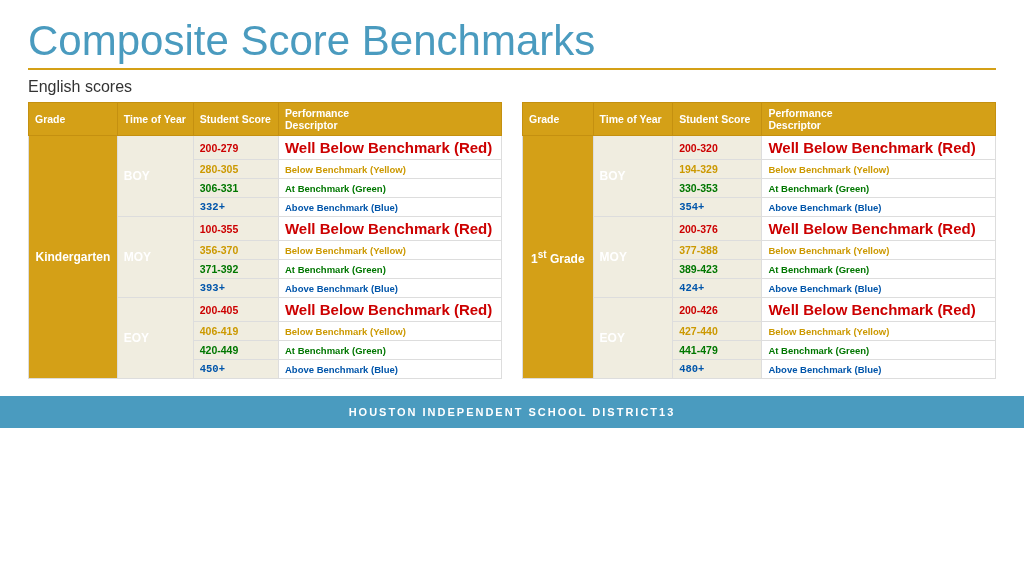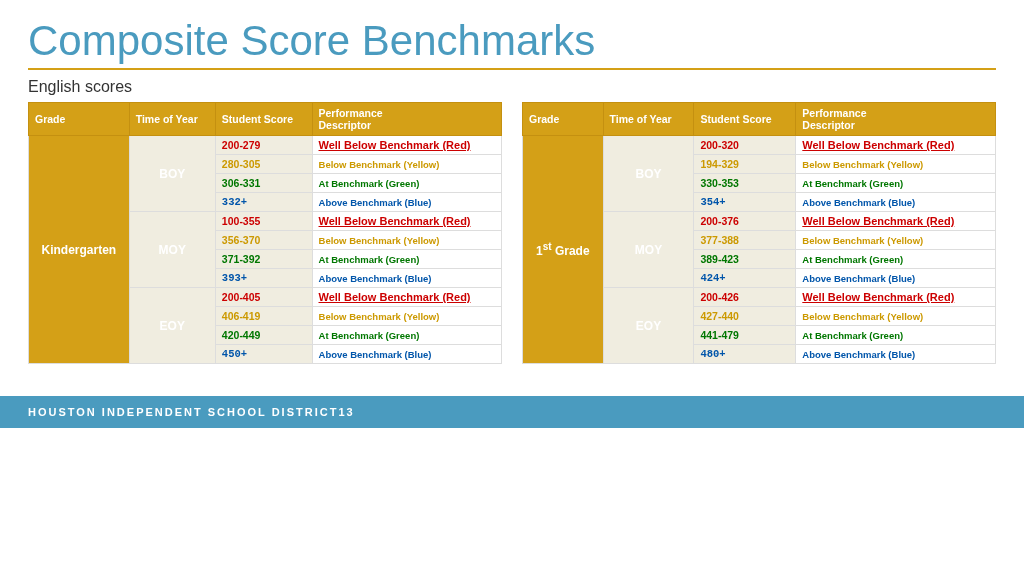--- a/index.html
+++ b/index.html
@@ -77,47 +77,47 @@
       color: #fff;
       font-weight: bold;
       text-align: center;
       font-size: 12px;
     }
 
     .cell-time {
       background: #d4a017;
       color: #fff;
       font-weight: bold;
-      text-align: center;
+      text-align: left;
       font-size: 12px;
     }
 
     .cell-bg {
       background: #f0ede0;
     }
 
     .cell-white {
       background: #fff;
     }
 
     .score-red { color: #cc0000; font-weight: bold; }
     .score-yellow { color: #cc9900; font-weight: bold; }
     .score-green { color: #007700; font-weight: bold; }
     .score-blue { color: #0055aa; font-weight: bold; font-family: Liberation Mono, monospace; }
 
-    .perf-red { color: #cc0000; font-weight: bold; font-size: 11px; text-decoration: underline; }
+    .perf-red { color: #cc0000; font-weight: bold; font-size: 15px; }
     .perf-yellow { color: #cc9900; font-weight: bold; font-size: 9.5px; }
     .perf-green { color: #007700; font-weight: bold; font-size: 9.5px; }
     .perf-blue { color: #0055aa; font-weight: bold; font-size: 9.5px; }
 
     .footer {
       background: #4a9bbf;
       color: #fff;
       display: flex;
-      justify-content: flex-start;
+      justify-content: center;
       align-items: center;
       padding: 6px 28px;
       font-size: 11px;
       font-weight: bold;
       letter-spacing: 2px;
       min-height: 32px;
     }
   </style>
 </head>
 <body>

